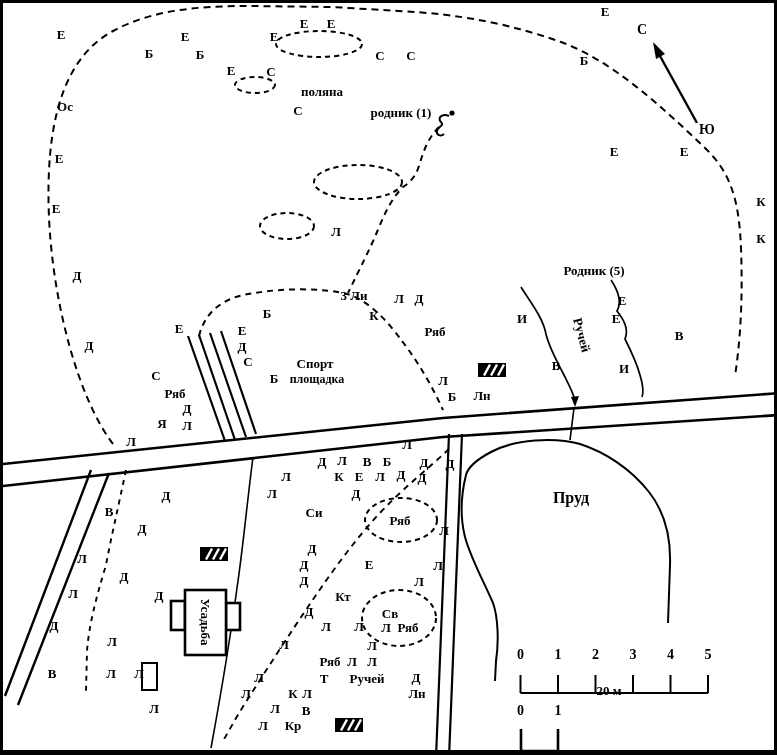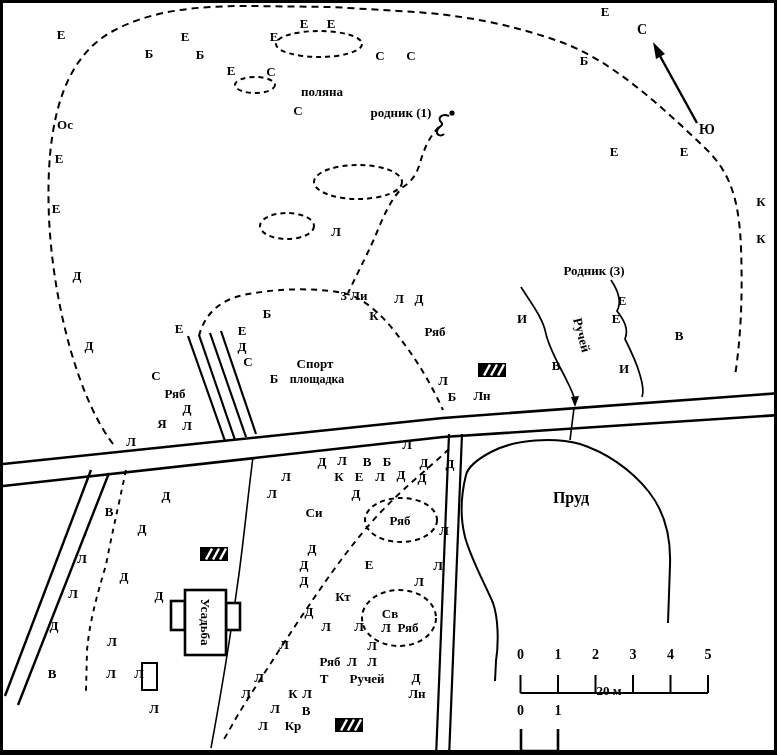--- a/index.html
+++ b/index.html
@@ -142,21 +142,21 @@
         <path d="M630,672 L630,690"></path>
         <path d="M667.5,672 L667.5,690"></path>
         <path d="M705,672 L705,690"></path>
         <path stroke-width="2.6" d="M518,726 L518,748 L555,748 L555,726"></path>
       </g>
     </g>
   </svg>
 
   <span class="lbl" style="left:319px; top:68px;margin-top:20px;">поляна</span>
   <span class="lbl" style="left:398px; top:109px;">родник (1)</span>
-  <span class="lbl" style="left:591px; top:267px;">Родник (3)</span>
+  <span class="lbl" style="left:591px; top:267px;">Родник (5)</span>
   <span class="lbl rot75" style="left:579px; top:332px;">Ручей</span>
   <span class="lbl" style="left:312px; top:360px;">Спорт</span>
   <span class="lbl sm" style="left:314px; top:376px;">площадка</span>
   <span class="lbl" style="left:351px; top:292px;">3 Ли</span>
   <span class="lbl big" style="left:568px; top:495px;">Пруд</span>
   <span class="lbl rot90" style="left:202px; top:619px;">Усадьба</span>
   <span class="lbl med" style="left:639px; top:27px;">С</span>
   <span class="lbl med" style="left:704px; top:127px;">Ю</span>
   <span class="lbl" style="left:606px; top:687px;">20 м</span>
 
@@ -165,21 +165,21 @@
       <span class="lbl" style="left: 182px; top: 33px;">Е</span>
       <span class="lbl" style="left: 146px; top: 50px;">Б</span>
       <span class="lbl" style="left: 197px; top: 51px;">Б</span>
       <span class="lbl" style="left: 271px; top: 33px;">Е</span>
       <span class="lbl" style="left: 301px; top: 20px;">Е</span>
       <span class="lbl" style="left: 328px; top: 20px;">Е</span>
       <span class="lbl" style="left: 228px; top: 67px;">Е</span>
       <span class="lbl" style="left: 268px; top: 68px;">С</span>
       <span class="lbl" style="left: 377px; top: 52px;">С</span>
       <span class="lbl" style="left: 408px; top: 52px;">С</span>
-      <span class="lbl" style="left: 62px; top: 121px;">Ос</span>
+      <span class="lbl" style="left: 62px; top: 103px;">Ос</span>
       <span class="lbl" style="left: 295px; top: 107px;">С</span>
       <span class="lbl" style="left: 56px; top: 155px;">Е</span>
       <span class="lbl" style="left: 53px; top: 205px;">Е</span>
       <span class="lbl" style="left: 74px; top: 272px;">Д</span>
       <span class="lbl" style="left: 86px; top: 342px;">Д</span>
       <span class="lbl" style="left: 602px; top: 8px;">Е</span>
       <span class="lbl" style="left: 581px; top: 57px;">Б</span>
       <span class="lbl" style="left: 611px; top: 148px;">Е</span>
       <span class="lbl" style="left: 681px; top: 148px;">Е</span>
       <span class="lbl" style="left: 758px; top: 198px;">К</span>

